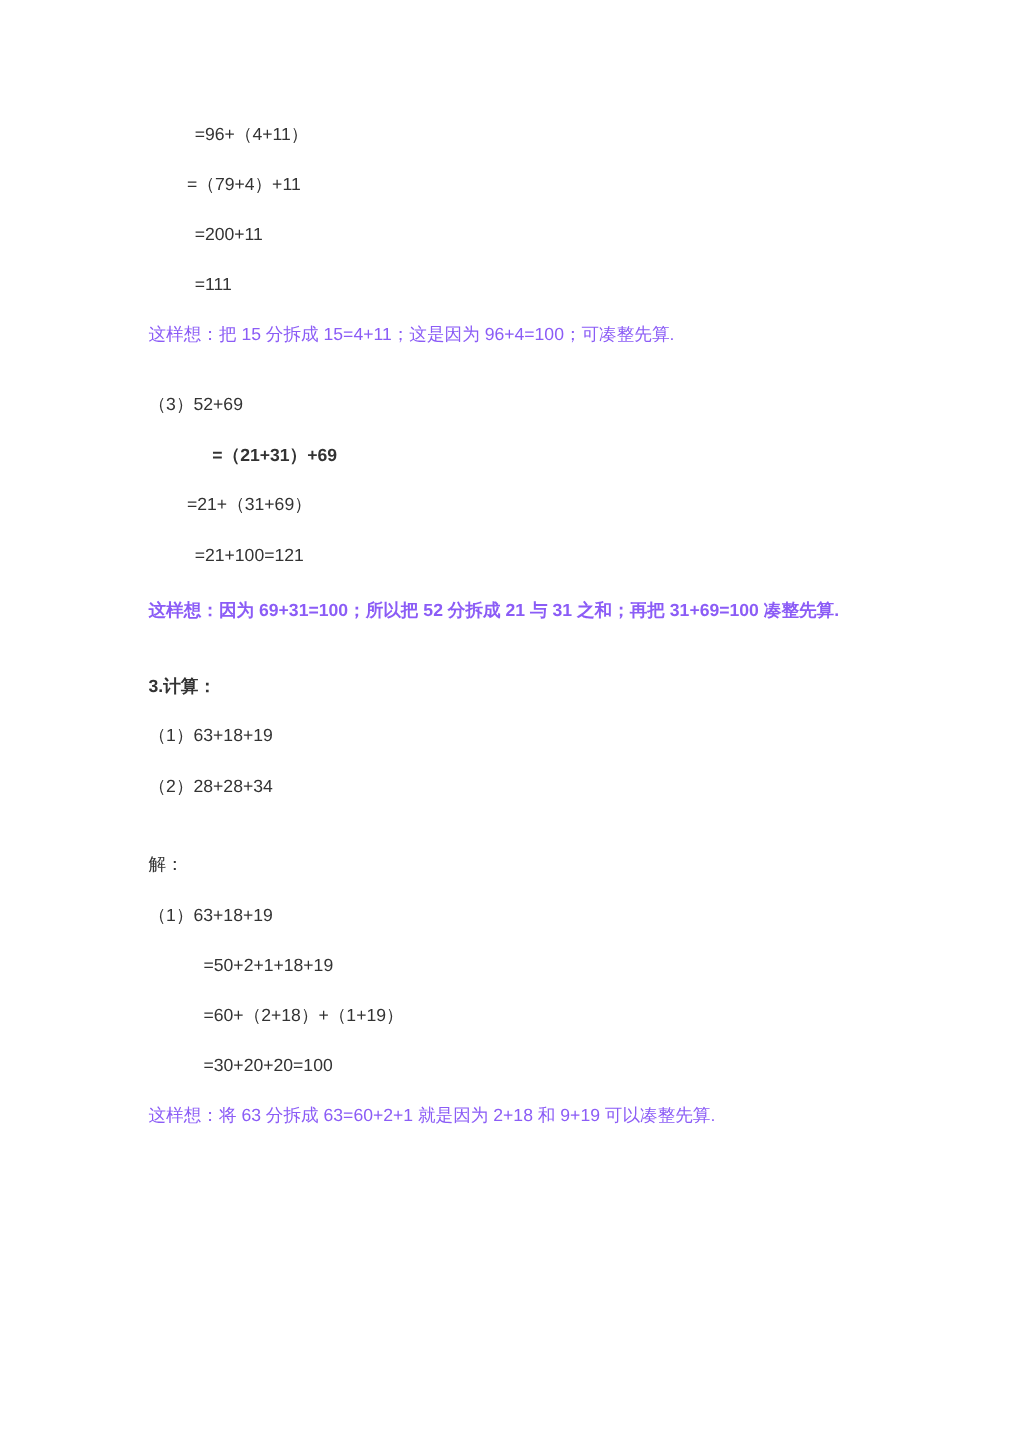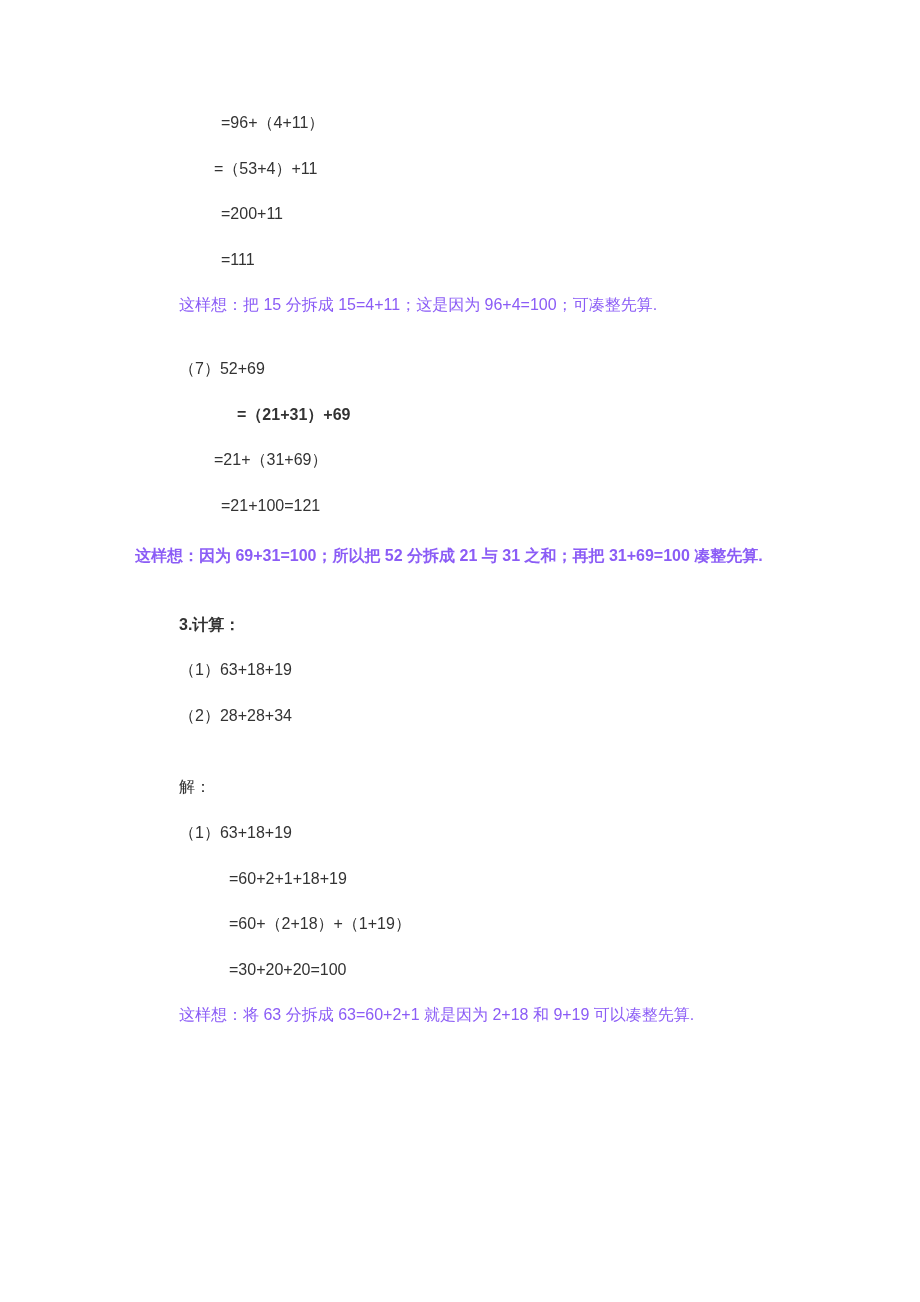--- a/index.html
+++ b/index.html
@@ -31,57 +31,56 @@
       padding-left: 42px;
     }
     .green {
       color: #8b5cf6;
     }
     .bold {
       font-weight: bold;
     }
     .para {
       margin-bottom: 20px;
-      margin-left: 44px;
     }
     .para-wide {
       margin-bottom: 20px;
       line-height: 2.2;
       font-weight: bold;
     }
     .gap-small {
       height: 18px;
     }
     .gap-med {
       height: 26px;
     }
   </style>
 </head>
 <body>
 
 <div class="para indent-3b">=96+（4+11）</div>
-<div class="para indent-3">=（53+4）+11</div>
+<div class="para indent-3">=（79+4）+11</div>
 <div class="para indent-3b">=200+11</div>
 <div class="para indent-3b">=111</div>
 <div class="para green">这样想：把 15 分拆成 15=4+11；这是因为 96+4=100；可凑整先算.</div>
 
 <div class="gap-small"></div>
 
-<div class="para">（7）52+69</div>
+<div class="para">（3）52+69</div>
 <div class="para indent-2b">=（21+31）+69</div>
 <div class="para indent-3">=21+（31+69）</div>
 <div class="para indent-3b">=21+100=121</div>
 <div class="para-wide green">这样想：因为 69+31=100；所以把 52 分拆成 21 与 31 之和；再把 31+69=100 凑整先算.</div>
 
 <div class="gap-small"></div>
 
 <div class="para bold">3.计算：</div>
 <div class="para">（1）63+18+19</div>
 <div class="para">（2）28+28+34</div>
 
 <div class="gap-med"></div>
 
 <div class="para">解：</div>
 <div class="para">（1）63+18+19</div>
-<div class="para indent-2">=60+2+1+18+19</div>
+<div class="para indent-2">=50+2+1+18+19</div>
 <div class="para indent-2">=60+（2+18）+（1+19）</div>
 <div class="para indent-2">=30+20+20=100</div>
 <div class="para green">这样想：将 63 分拆成 63=60+2+1 就是因为 2+18 和 9+19 可以凑整先算.</div>
 
 </body></html>

